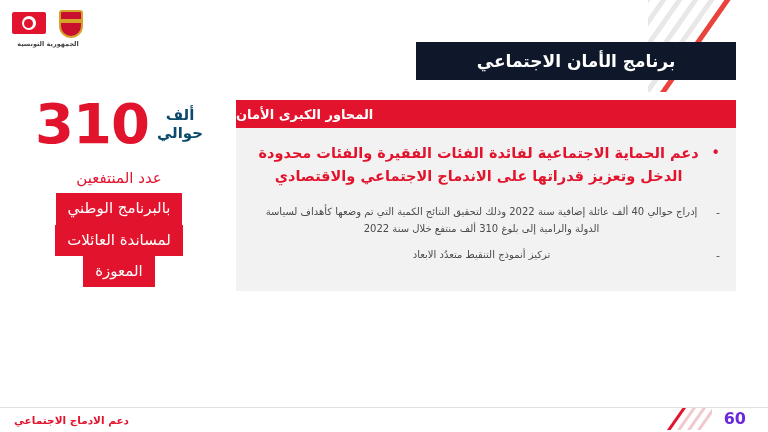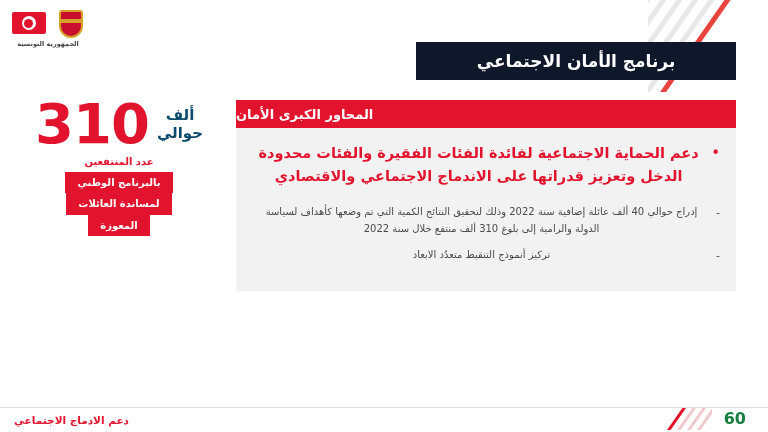--- a/index.html
+++ b/index.html
@@ -246,24 +246,24 @@
     display: flex;
     flex-direction: column;
     align-items: center;
     justify-content: center;
     color: #0c4a6e;
     font-size: 15px;
     font-weight: bold;
     line-height: 1.2;
   }
   .stat-caption {
-    margin-top: 0;
+    margin-top: 12px;
     color: #e2142d;
-    font-size: 10px;
-    font-weight: bold;
+    font-size: 15px;
+    font-weight: normal;
     line-height: 1.95;
   }
   .stat-caption .line {
     display: block;
   }
   .stat-caption .hl {
     background: #e2142d;
     color: #ffffff;
     padding: 1px 12px;
     display: inline-block;
@@ -283,21 +283,21 @@
     left: 14px;
     bottom: 6px;
     color: #e2142d;
     font-size: 10.5px;
     font-weight: bold;
   }
   .page-number {
     position: absolute;
     right: 22px;
     bottom: 4px;
-    color: #15803d;
+    color: #6d28d9;
     font-size: 16px;
     font-weight: bold;
   }
   .footer-stripes {
     position: absolute;
     right: 56px;
     bottom: 2px;
     width: 48px;
     height: 22px;
     overflow: hidden;

